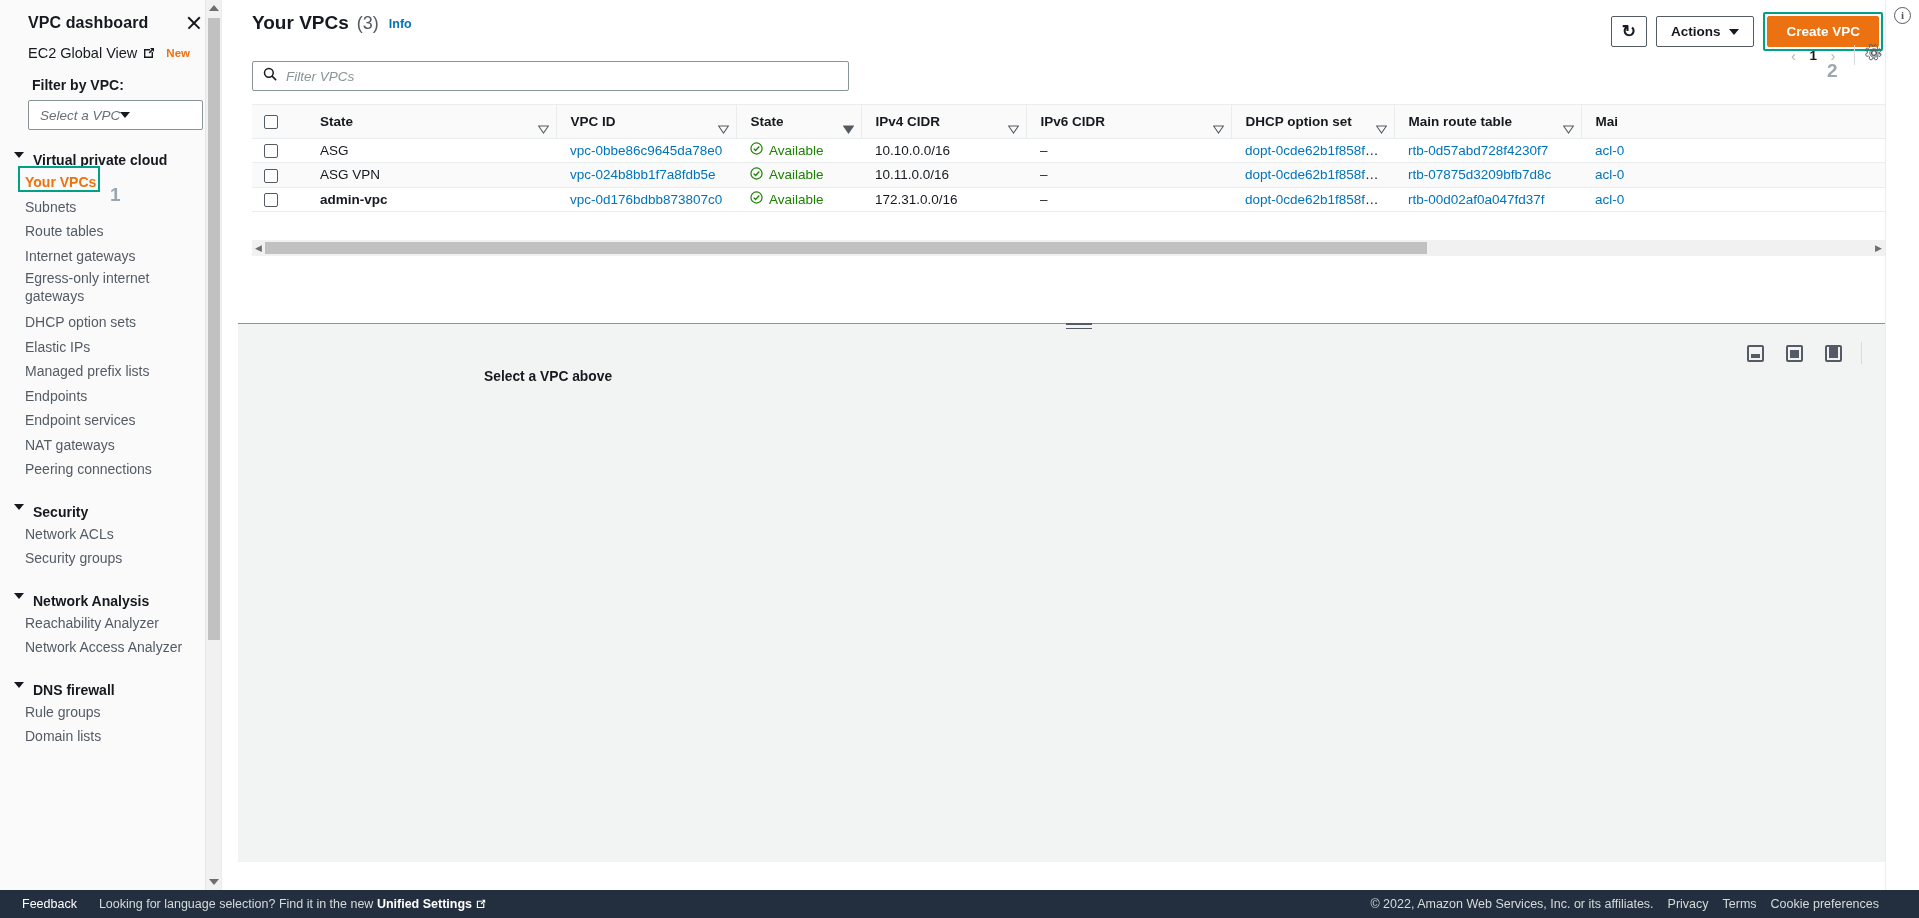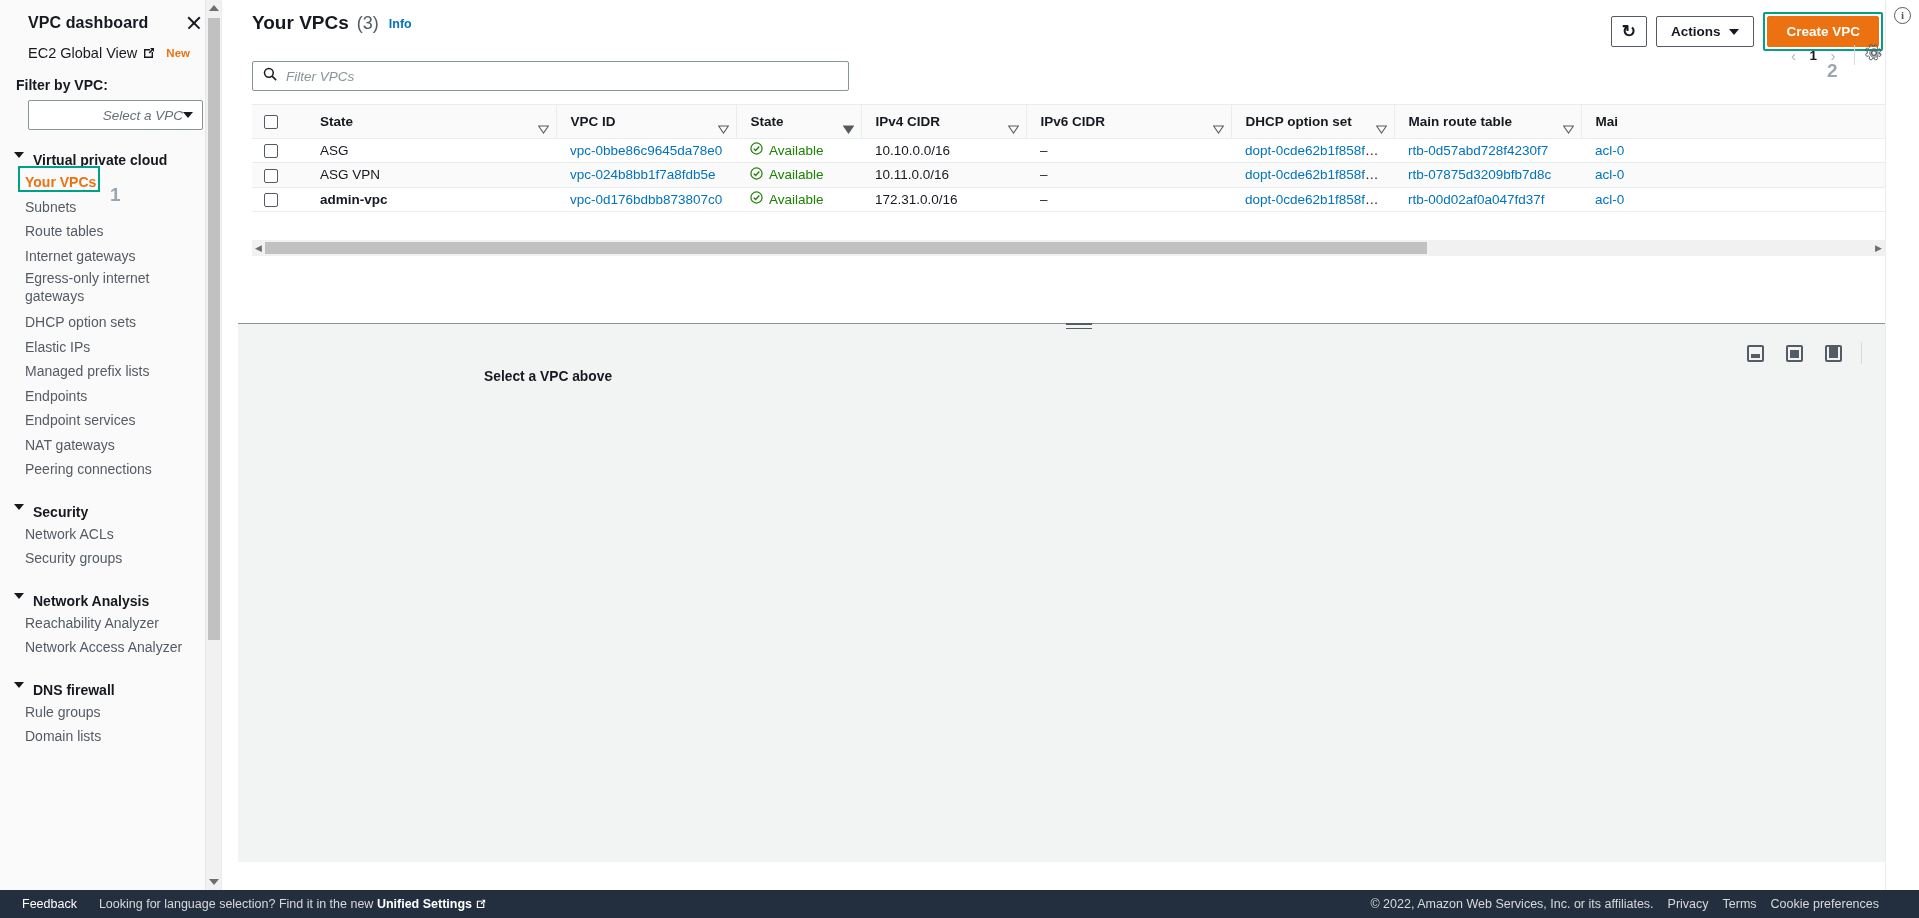--- a/index.html
+++ b/index.html
@@ -38,30 +38,30 @@
   .sb-global {
     display:flex; align-items:center; gap:6px;
     padding: 13px 10px 0 28px; font-size: 14.5px; color:#16191f;
   }
   .sb-global .lnk { color:#16191f; cursor:pointer; }
   .ext-ico { display:inline-block; width:12px; height:12px; position:relative; }
   .ext-ico svg { display:block; }
   .badge-new { color:#ec7211; font-size:11.5px; font-weight:700; margin-left:5px; }
 
   .sb-filter-label {
-    padding: 16px 10px 0 16px;
+    padding: 16px 10px 0 32px;
     font-size: 14px; font-weight: 700; color:#16191f;
   }
   .sb-select {
     margin: 7px 18px 0 28px;
     height: 30px;
     border: 1px solid #879596;
     border-radius: 2px;
     background: #fff;
-    display:flex; align-items:center; justify-content:flex-end;
+    display:flex; align-items:center; justify-content:flex-start;
     padding: 0 9px 0 11px;
     cursor: pointer;
   }
   .sb-select .ph { font-size: 13.5px; color:#687078; font-style: italic; }
   .caret-dn {
     width:0; height:0; border-left:5px solid transparent; border-right:5px solid transparent;
     border-top:6px solid #16191f;
   }
 
   .sb-section {

